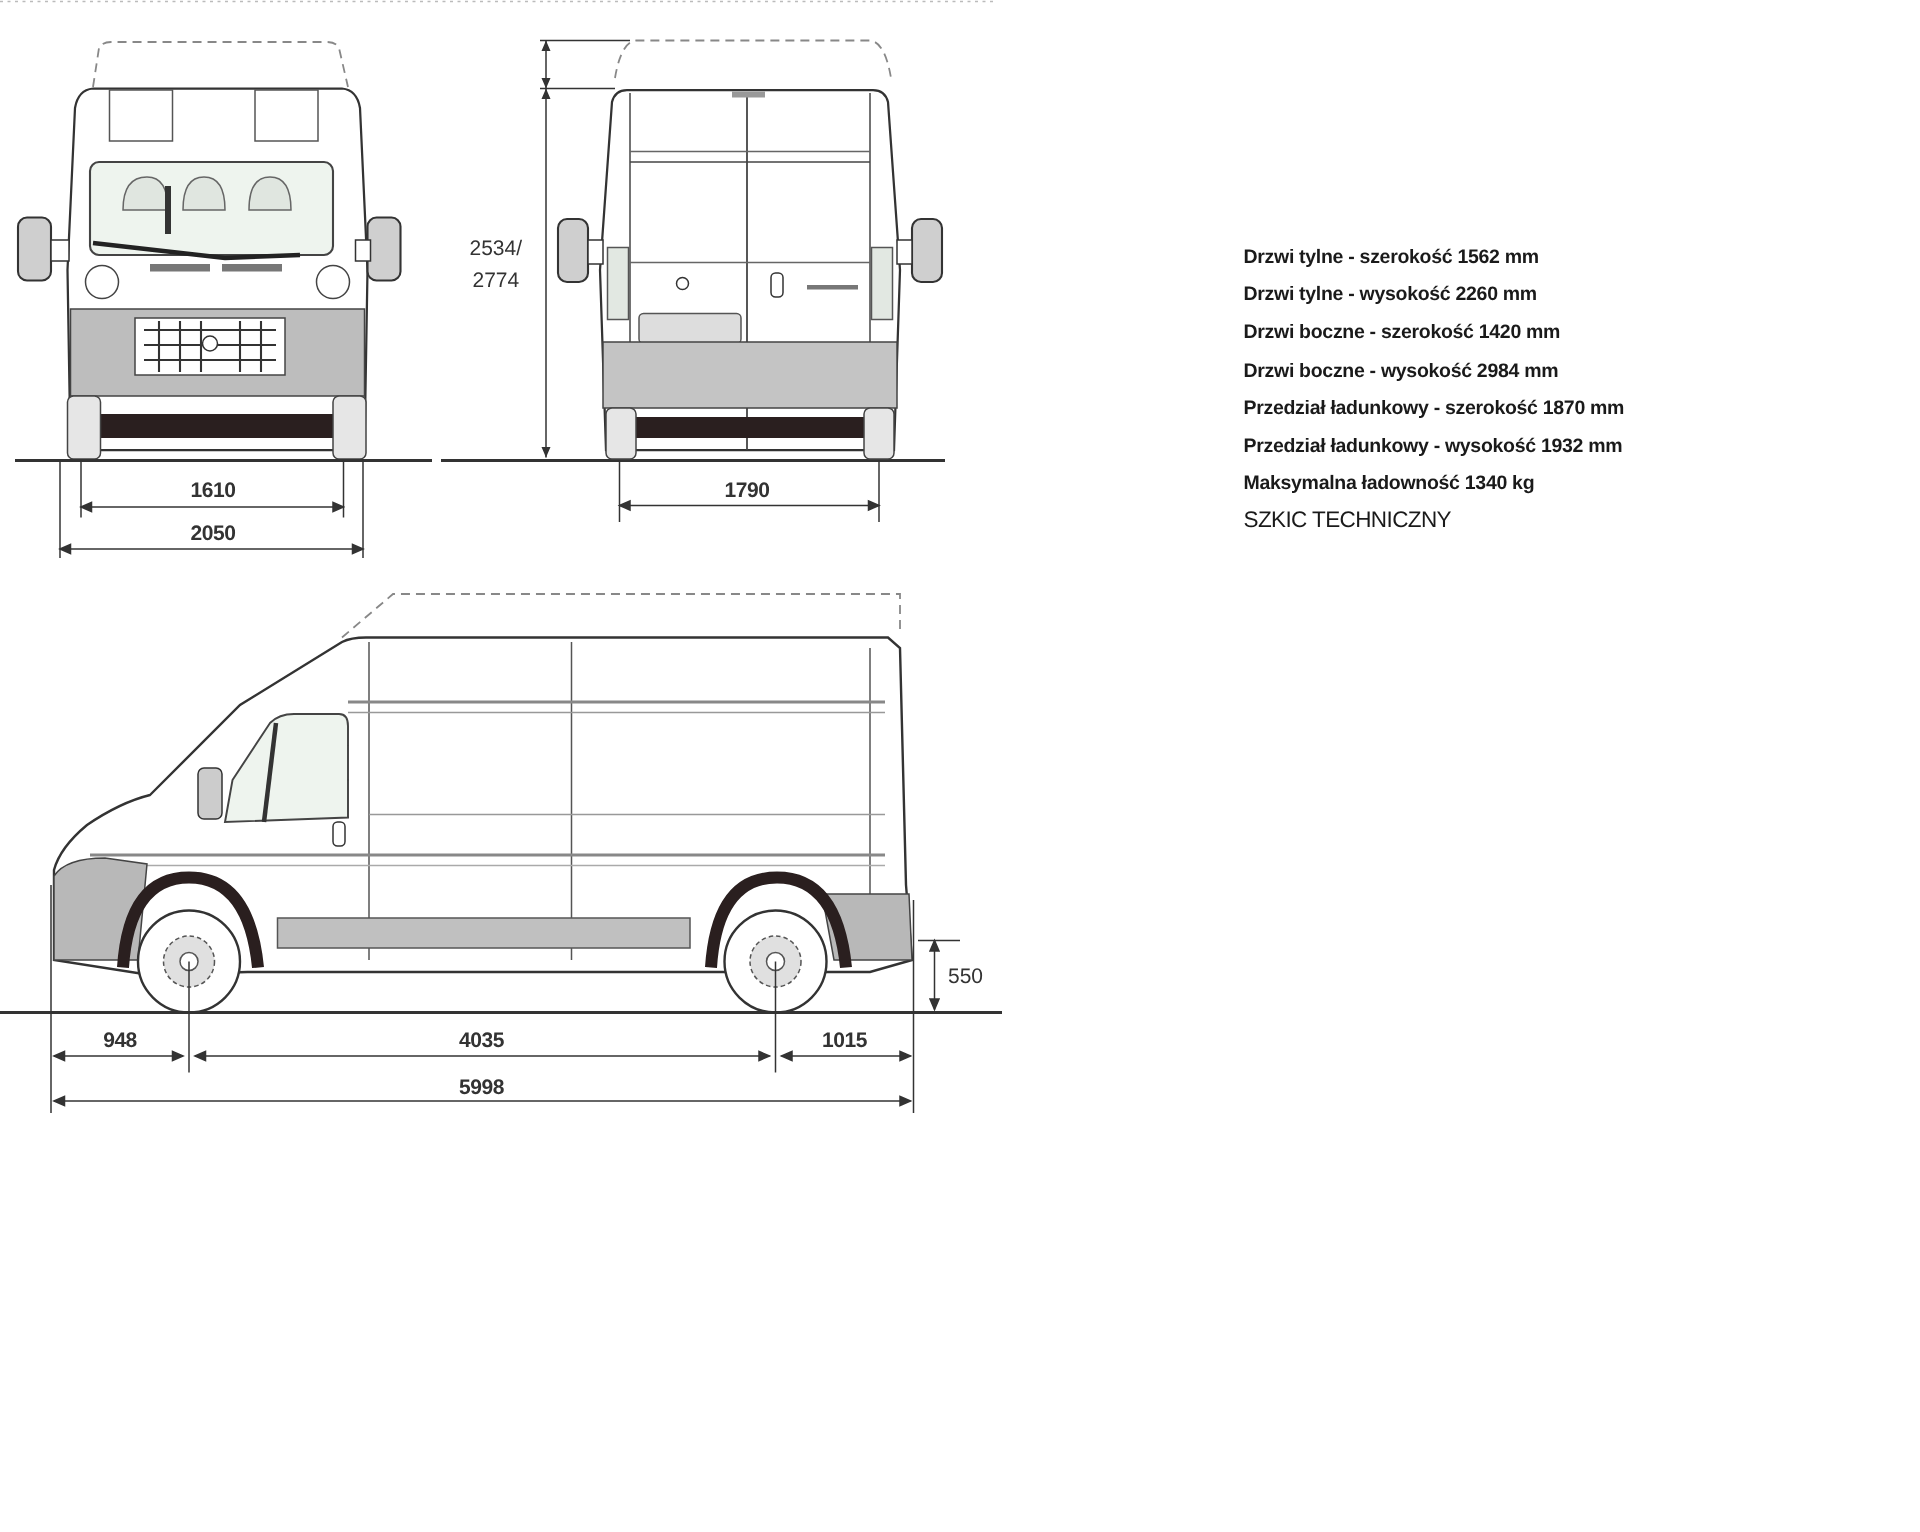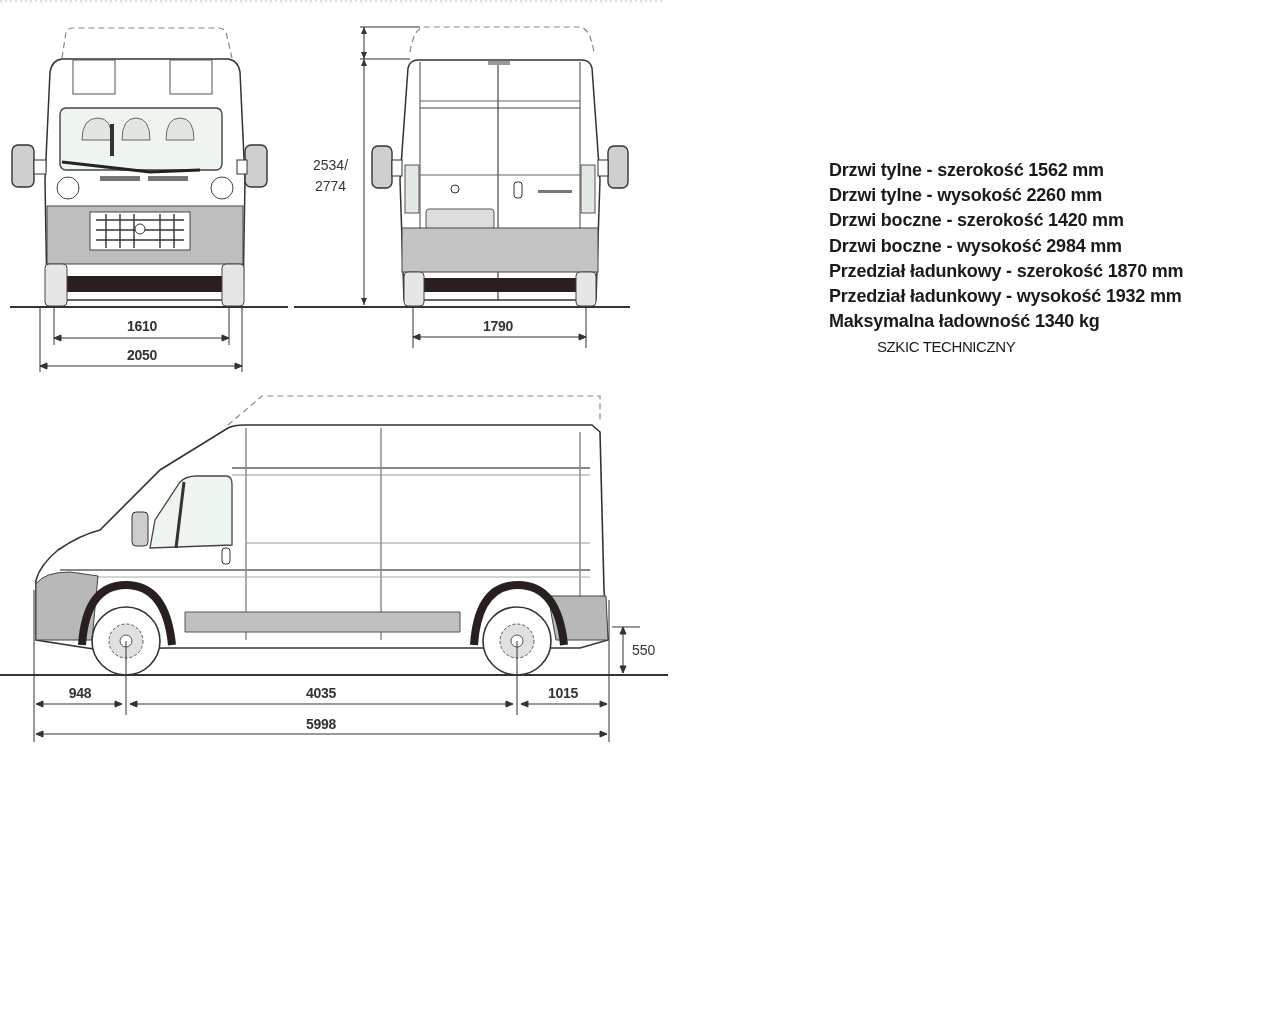--- a/index.html
+++ b/index.html
@@ -1,23 +1,23 @@
 <!DOCTYPE html>
 <html><head>
   <meta charset="utf-8">
   <style>
     html, body { margin: 0; padding: 0; background: #ffffff; }
     body { width: 1280px; height: 1021px; position: relative; overflow: hidden; font-family: "Liberation Sans", sans-serif; }
     .drawing { position: absolute; left: 0; top: 0; width: 680px; height: 760px; }
     .dim-label { font-family: "Liberation Sans", sans-serif; font-size: 14px; font-weight: bold; fill: #333333; letter-spacing: -0.3px; }
     .dim-label-thin { font-family: "Liberation Sans", sans-serif; font-size: 14px; fill: #333333; }
     .specs { position: absolute; left: 829px; top: 158px; margin: 0; padding: 0; list-style: none; }
-    .specs li { font-family: "Liberation Sans", sans-serif; font-size: 18px; line-height: 25.2px; color: #1a1a1a; white-space: nowrap; letter-spacing: -0.2px; }
+    .specs li { font-family: "Liberation Sans", sans-serif; font-size: 13px; line-height: 25.2px; color: #1a1a1a; white-space: nowrap; letter-spacing: -0.2px; }
     .specs li .b { font-weight: bold; }
-    .specs li.caption { font-size: 15px; letter-spacing: -0.4px; margin-left: 48px; }
+    .specs li.caption { font-size: 15px; letter-spacing: -0.4px; }
   </style>
 </head>
 <body>
 
 <svg class="drawing" viewBox="0 0 680 760" width="680" height="760" xmlns="http://www.w3.org/2000/svg">
 
   <line x1="0" y1="1" x2="665" y2="1" stroke="#bbbbbb" stroke-width="1" stroke-dasharray="2,3"></line>
 
   <g>
 

